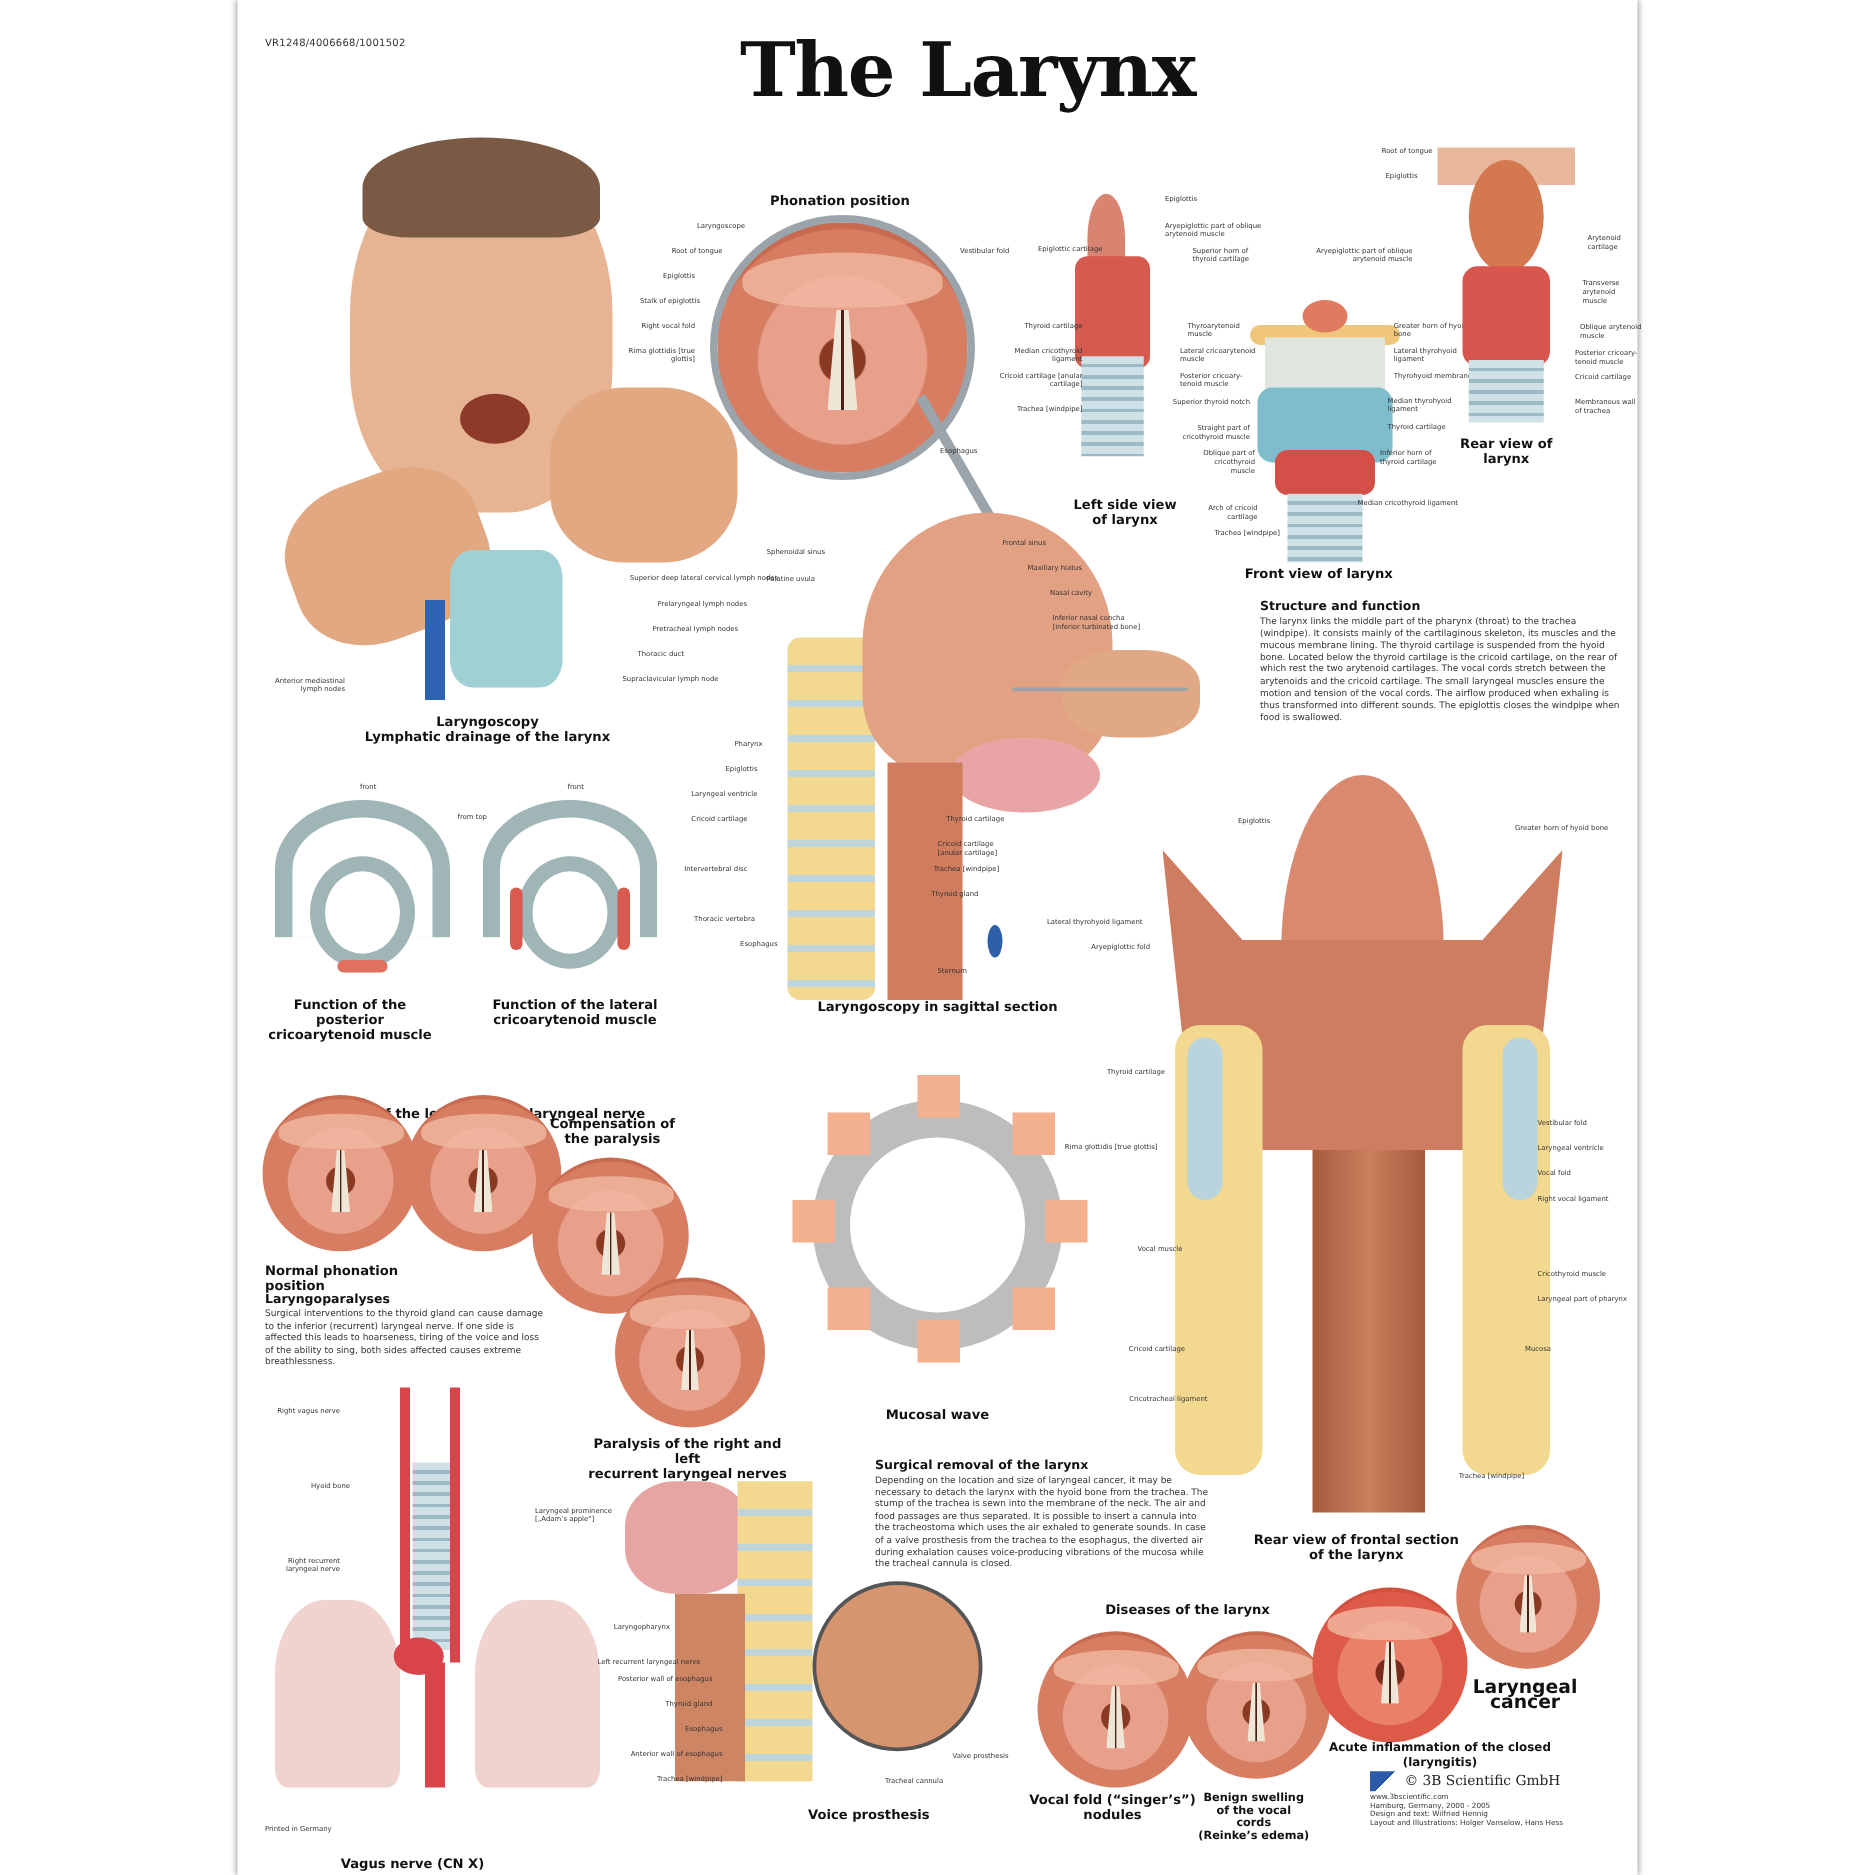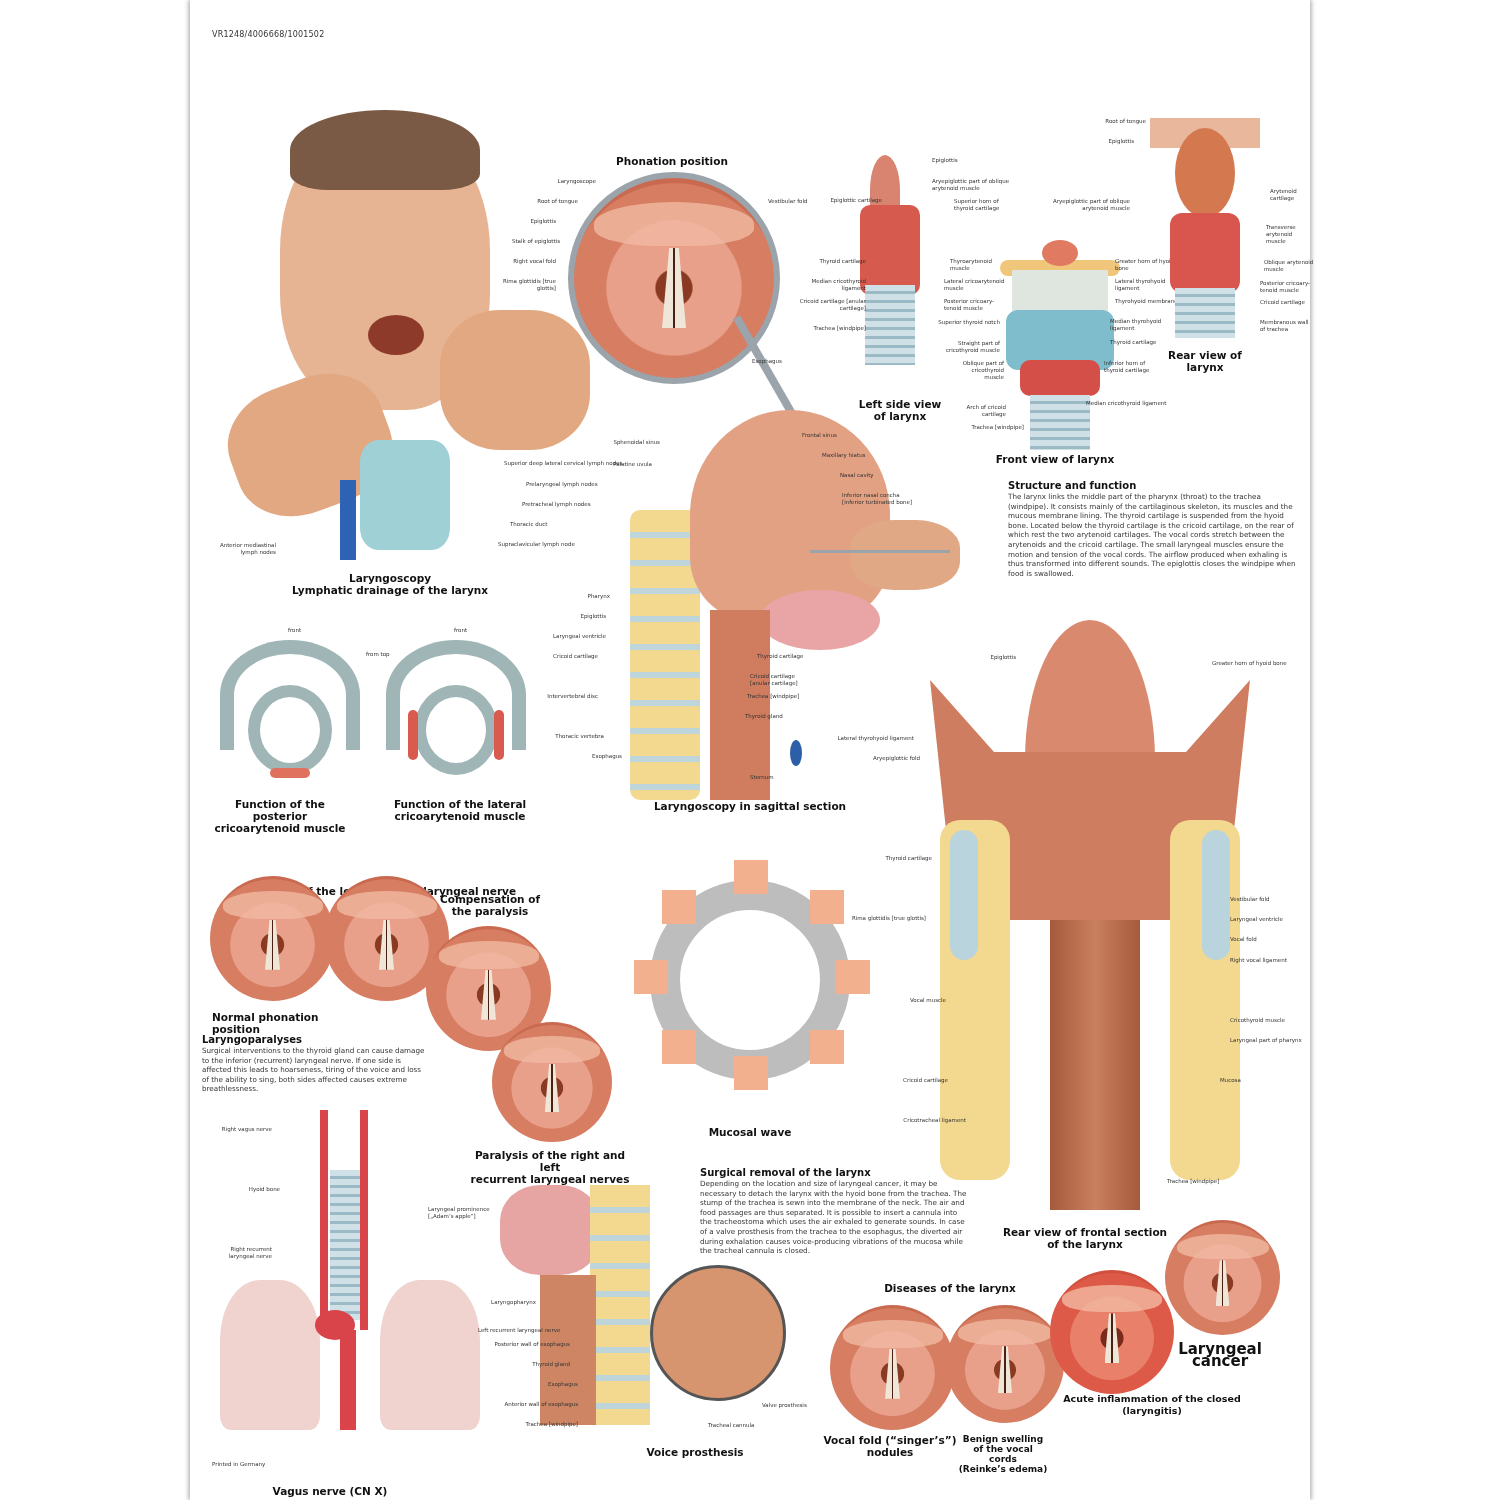--- a/index.html
+++ b/index.html
@@ -18,20 +18,21 @@
   .circle .rim{position:absolute;left:10%;top:12%;width:80%;height:22%;border-radius:50% 50% 40% 40%;background:#f1b9a2;opacity:.8;}
   .scope{border:6px solid #9aa4aa;}
   .logo{width:24px;height:16px;background:linear-gradient(135deg,#2b5aa8 0 50%,transparent 50%);display:inline-block;vertical-align:middle;}
 </style>
 </head>
 <body>
 
 <div class="poster">
 
   <div class="abs code" style="left:22px;top:30px;">VR1248/4006668/1001502</div>
+  <div class="abs title" style="left:402px;top:22px;">The Larynx</div>
 
   <div class="abs" style="left:30px;top:100px;width:340px;height:460px;">
     <div class="abs" style="left:60px;top:20px;width:210px;height:290px;border-radius:45% 45% 40% 40%;background:#e7b493;"></div>
     <div class="abs" style="left:70px;top:10px;width:190px;height:80px;border-radius:50% 50% 20% 20%;background:#7a5a44;"></div>
     <div class="abs" style="left:148px;top:215px;width:56px;height:40px;border-radius:50%;background:#8e3a2a;"></div>
     <div class="abs" style="left:10px;top:280px;width:160px;height:130px;border-radius:40%;background:#e2a882;transform:rotate(-20deg);"></div>
     <div class="abs" style="left:220px;top:210px;width:150px;height:140px;border-radius:40%;background:#e2a882;"></div>
     <div class="abs" style="left:140px;top:340px;width:90px;height:110px;border-radius:20%;background:#9fd0d6;"></div>
     <div class="abs" style="left:120px;top:380px;width:16px;height:80px;background:#2e63b4;"></div>
   </div>
@@ -197,21 +198,21 @@
     </div>
   <div class="circle" style="left:302px;top:1022px;width:120px;height:120px;">
       <div class="rim"></div>
       <div class="cords"></div>
     </div>
   <div class="abs cap" style="left:245px;top:893px;width:110px;">
     <div>Compensation of</div>
     <div>the paralysis</div>
   </div>
   <div class="abs cap" style="left:22px;top:1011px;width:140px;text-align:left;">Normal phonation position</div>
-  <div class="abs para" style="left:12px;top:1034px;width:225px;">
+  <div class="abs para" style="left:22px;top:1034px;width:225px;">
     <h4>Laryngoparalyses</h4>
     <p>Surgical interventions to the thyroid gland can cause damage to the inferior (recurrent) laryngeal nerve. If one side is affected this leads to hoarseness, tiring of the voice and loss of the ability to sing, both sides affected causes extreme breathlessness.</p>
   </div>
   <div class="abs cap" style="left:280px;top:1149px;width:160px;">
     <div>Paralysis of the right and left</div>
     <div>recurrent laryngeal nerves</div>
   </div>
 
   <div class="abs" style="left:460px;top:880px;width:200px;height:200px;border-radius:50%;border:30px solid #bdbdbd;box-sizing:border-box;"></div>
   <div class="abs" style="left:440px;top:860px;width:240px;height:240px;">
@@ -314,14 +315,24 @@
     </div>
   <div class="abs cap" style="left:630px;top:1434px;width:140px;">Vocal fold (“singer’s”) nodules</div>
   <div class="abs cap" style="left:768px;top:1434px;width:90px;font-size:9px;line-height:10px;">
     <div>Benign swelling</div>
     <div>of the vocal cords</div>
     <div>(Reinke’s edema)</div>
   </div>
   <div class="abs cap" style="left:862px;top:1393px;width:200px;font-size:9.5px;">Acute inflammation of the closed (laryngitis)</div>
   <div class="abs cap" style="left:985px;top:1343px;width:90px;font-size:15px;">Laryngeal cancer</div>
 
+  <div class="abs" style="left:906px;top:1417px;width:220px;">
+    <div style="font-family:'DejaVu Serif','Liberation Serif',serif;font-size:11px;color:#222;">
+      <span class="logo"></span>
+      <span>© 3B Scientific GmbH</span>
+    </div>
+    <div class="lbl" style="font-size:5.8px;margin-top:2px;">www.3bscientific.com</div>
+    <div class="lbl" style="font-size:5.8px;">Hamburg, Germany, 2000 - 2005</div>
+    <div class="lbl" style="font-size:5.8px;">Design and text: Wilfried Hennig</div>
+    <div class="lbl" style="font-size:5.8px;">Layout and Illustrations: Holger Vanselow, Hans Hess</div>
+  </div>
 
 </div>
 
 </body></html>

